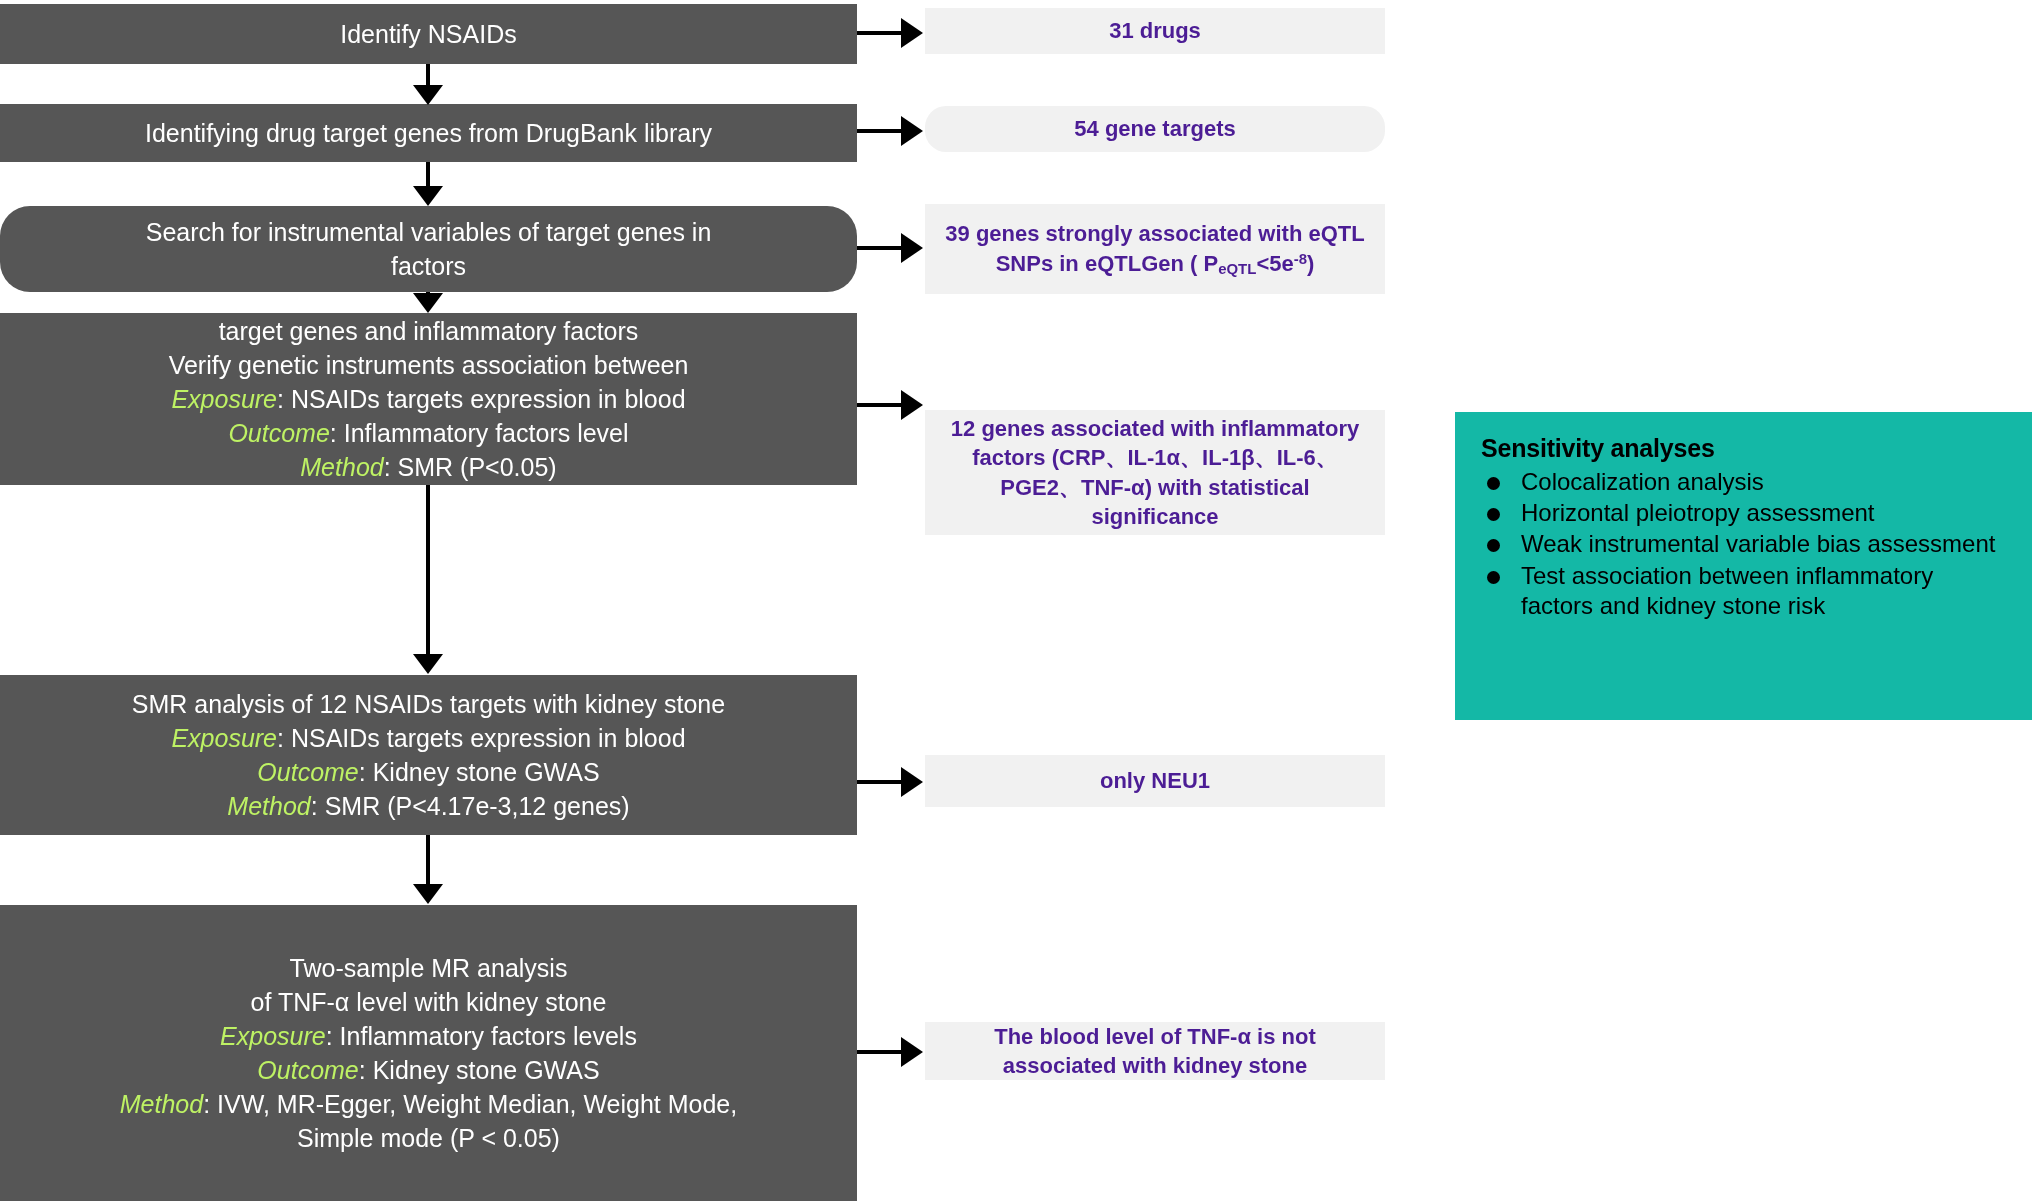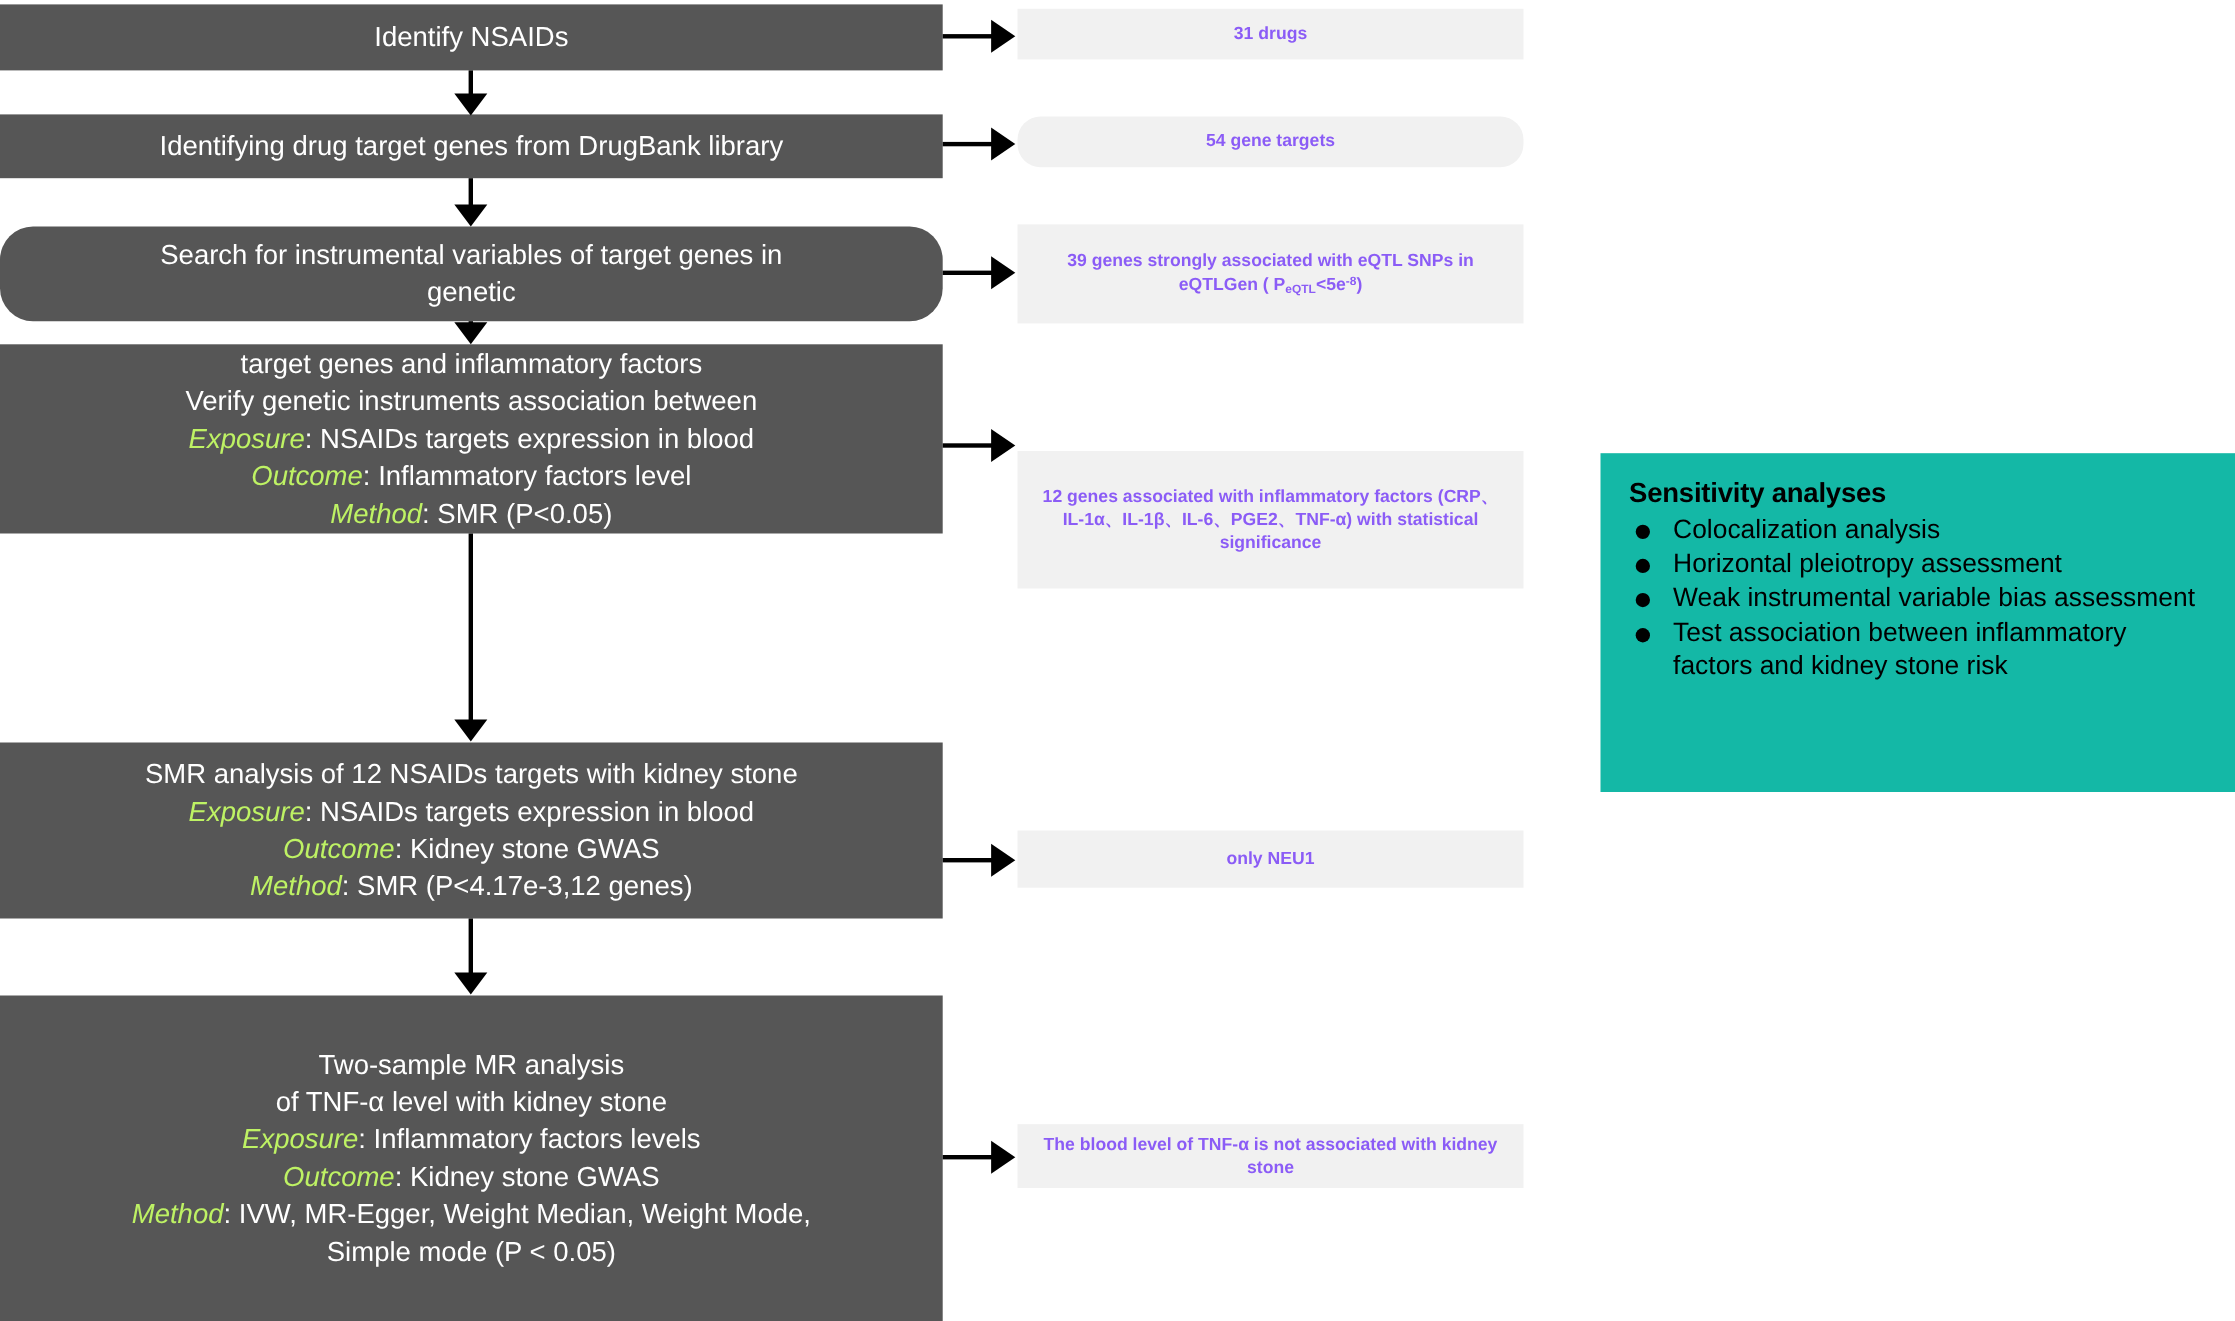--- a/index.html
+++ b/index.html
@@ -34,26 +34,26 @@
   }
   .proc .ln { display: block; white-space: nowrap; }
   .label-y { color: #bef264; font-style: italic; }
 
   
   .res {
     position: absolute;
     left: 925px;
     width: 460px;
     background: #f1f1f1;
-    color: #8b5cf6;
+    color: #4c1d95;
     display: flex;
     align-items: center;
     justify-content: center;
     text-align: center;
-    font-size: 16px;
+    font-size: 22px;
     line-height: 1.33;
     padding: 6px 14px;
     font-weight: 600;
   }
   .res .inner { width: 100%; }
   sub { font-size: 0.68em; vertical-align: -0.22em; }
   sup { font-size: 0.68em; vertical-align: 0.45em; }
 
   
   #sens {
@@ -127,21 +127,21 @@
   <div class="proc" id="proc0" style="top:4px; height:60px;">
     <span class="ln">Identify NSAIDs</span>
   </div>
 
   <div class="proc" id="proc1" style="top:104px; height:58px;">
     <span class="ln">Identifying drug target genes from DrugBank library</span>
   </div>
 
   <div class="proc" id="proc2" style="top:206px; height:86px;border-radius:30px;">
     <span class="ln">Search for instrumental variables of target genes in</span>
-    <span class="ln">genetic</span>
+    <span class="ln">factors</span>
   </div>
 
   <div class="proc" id="proc3" style="top:313px; height:172px;">
     <span class="ln">target genes and inflammatory factors</span>
     <span class="ln">Verify genetic instruments association between</span>
     <span class="ln"><span class="label-y">Exposure</span><span>: </span><span>NSAIDs targets expression in blood</span></span>
     <span class="ln"><span class="label-y">Outcome</span><span>: </span><span>Inflammatory factors level</span></span>
     <span class="ln"><span class="label-y">Method</span><span>: </span><span>SMR (P&lt;0.05)</span></span>
   </div>
 

